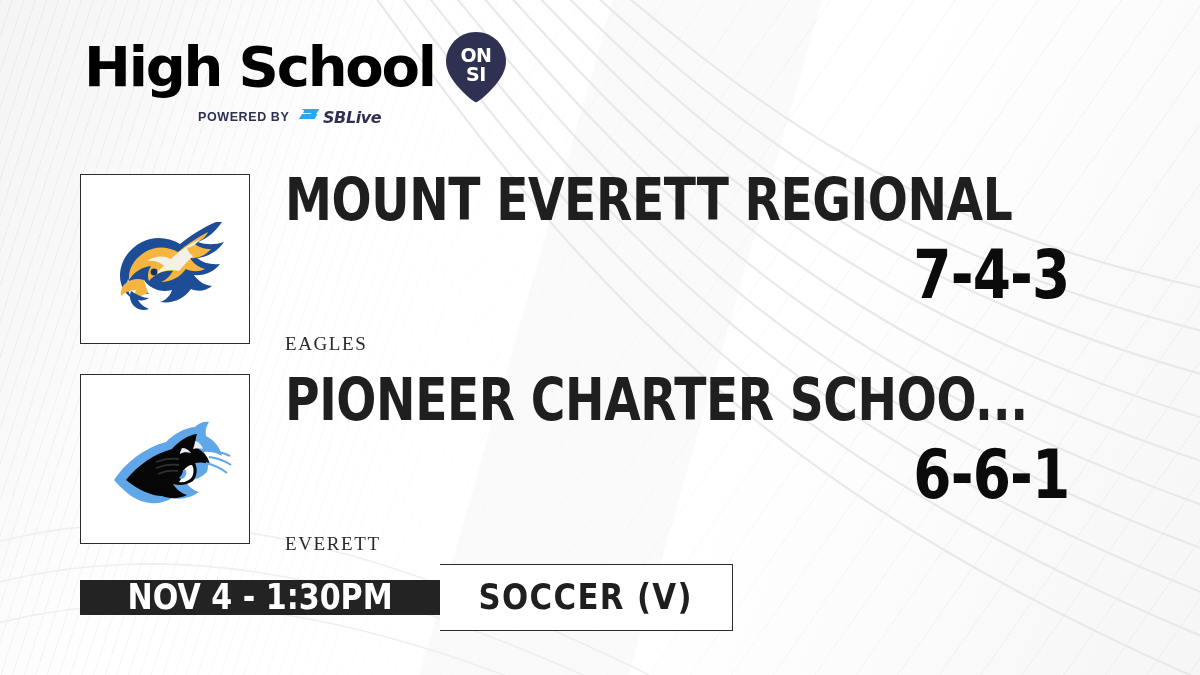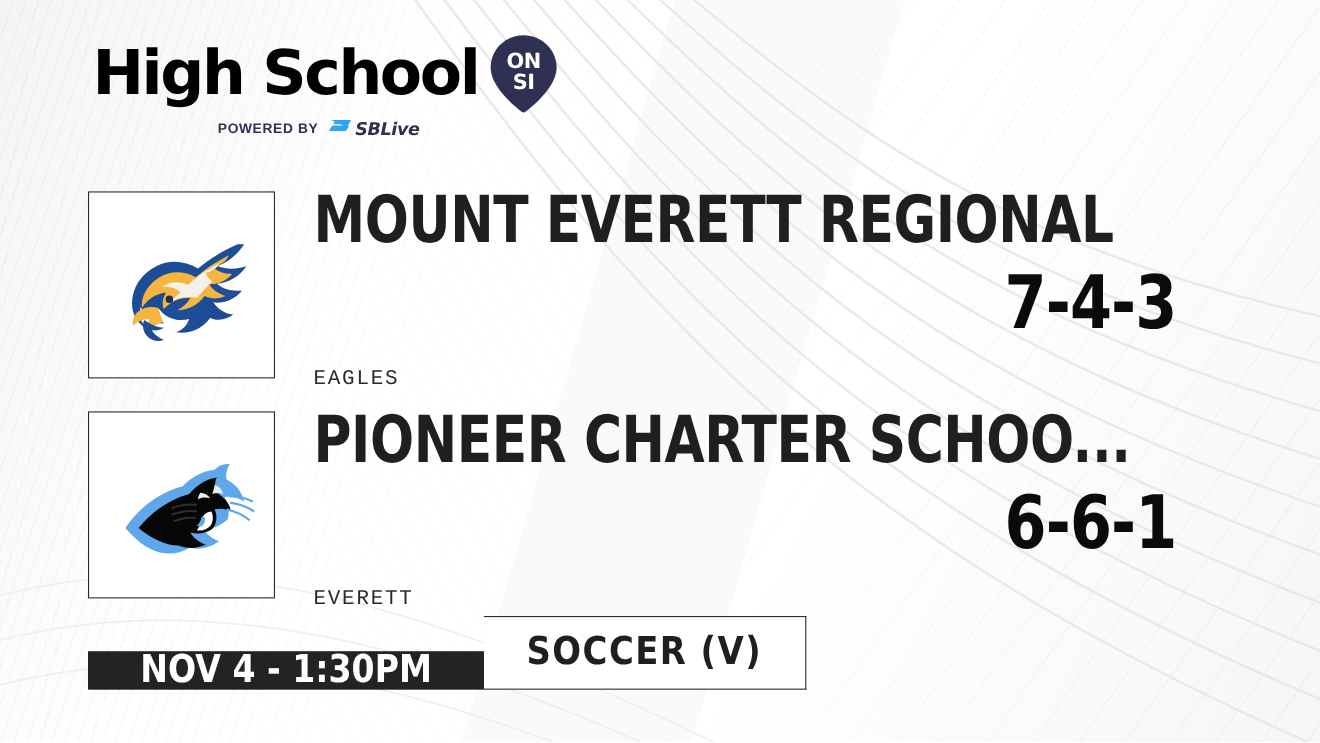--- a/index.html
+++ b/index.html
@@ -137,21 +137,21 @@
     letter-spacing: -0.5px;
     color: #1f1f1f;
     white-space: nowrap;
     transform: scaleX(0.80);
     transform-origin: left top;
   }
   .team-mascot {
     position: absolute;
     left: 205px;
     top: 159px;
-    font-family: Liberation Mono, monospace;
+    font-family: Liberation Serif, serif;
     font-weight: 400;
     font-size: 19px;
     letter-spacing: 1.6px;
     color: #2a2a2a;
     white-space: nowrap;
   }
   .team-record {
     position: absolute;
     right: 51px;
     top: 68px;
@@ -165,21 +165,21 @@
     transform: scaleX(0.82);
     transform-origin: right top;
   }
 
   
   .info-bar {
     position: absolute;
     left: 80px;
     top: 568px;
     display: flex;
-    align-items: flex-end;
+    align-items: center;
     height: 59px;
   }
   .info-date {
     background: #232323;
     color: #ffffff;
     display: flex;
     align-items: center;
     justify-content: center;
     padding: 0 26px;
     min-width: 274px;

